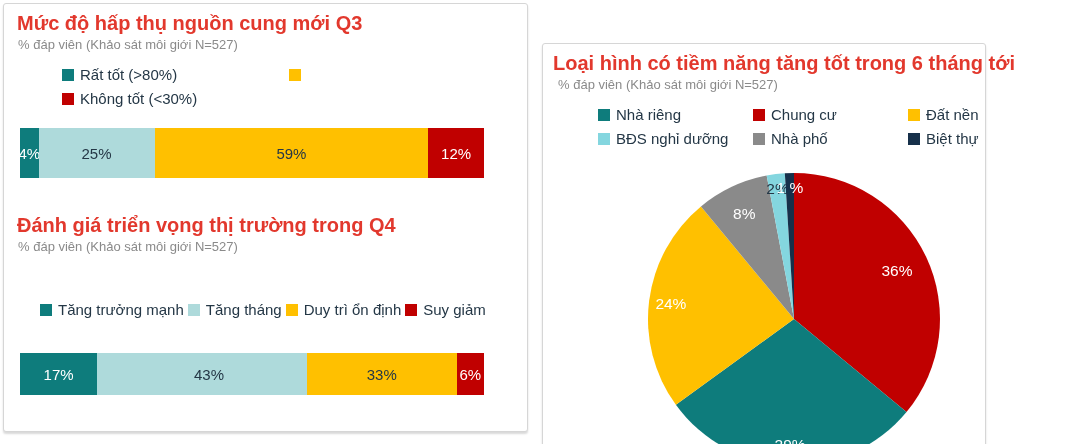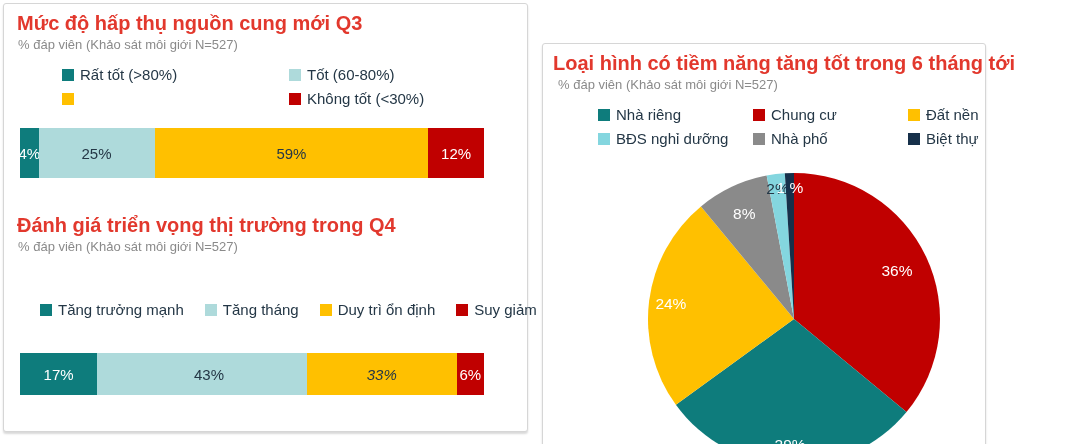--- a/index.html
+++ b/index.html
@@ -18,21 +18,21 @@
   .s2{left:14px;top:235px;}
   .t3{left:10px;top:8px;}
   .s3{left:15px;top:33px;}
 
   .legend{position:absolute;}
   .legend-item{display:flex;align-items:center;gap:6px;}
   .swatch{width:12px;height:12px;flex:0 0 12px;display:inline-block;}
   .legend-label{font-size:15px;line-height:16px;color:#243746;white-space:nowrap;text-align:center;}
 
   .legend-2col{left:58px;top:63px;display:grid;grid-template-columns:227px auto;row-gap:8px;}
-  .legend-row{left:36px;top:298px;display:flex;gap:21px;}
+  .legend-row{left:36px;top:298px;display:flex;gap:4px;}
   .legend-3col{left:55px;top:63px;display:grid;grid-template-columns:155px 155px auto;row-gap:8px;}
 
   .stacked-bar{position:absolute;display:flex;overflow:hidden;}
   #bar0{left:16px;top:124px;width:464px;height:50px;}
   #bar1{left:16px;top:349px;width:464px;height:42px;}
   .bar-seg{display:flex;align-items:center;justify-content:center;height:100%;}
   .bar-label{font-size:15px;font-weight:400;white-space:nowrap;}
 
   #pie{position:absolute;left:0;top:0;}
   .pie-label{font-size:15.5px;font-weight:400;}
@@ -42,24 +42,20 @@
 
 <div class="page">
 
   <section class="panel" id="panel-left">
     <h2 class="chart-title t1">Mức độ hấp thụ nguồn cung mới Q3</h2>
     <p class="chart-subtitle s1">% đáp viên (Khảo sát môi giới N=527)</p>
     <div class="legend legend-2col" id="legend0">
         <div class="legend-item">
           <span class="swatch" style="background: rgb(14, 124, 124);"></span>
           <span class="legend-label">Rất tốt (&gt;80%)</span>
-        </div>
-        <div class="legend-item">
-          <span class="swatch" style="background: rgb(174, 218, 219);"></span>
-          <span class="legend-label">Tốt (60-80%)</span>
         </div>
         <div class="legend-item">
           <span class="swatch" style="background: rgb(255, 192, 0);"></span>
         </div>
         <div class="legend-item">
           <span class="swatch" style="background: rgb(192, 0, 0);"></span>
           <span class="legend-label">Không tốt (&lt;30%)</span>
         </div>
       </div>
     <div class="stacked-bar" id="bar0">
@@ -98,21 +94,21 @@
         </div>
       </div>
     <div class="stacked-bar" id="bar1">
         <div class="bar-seg" style="width: 17%; background: rgb(14, 124, 124);">
           <span class="bar-label" style="color: rgb(255, 255, 255);">17%</span>
         </div>
         <div class="bar-seg" style="width: 43%; background: rgb(174, 218, 219); padding-left: 14px;">
           <span class="bar-label" style="color: rgb(36, 55, 70);">43%</span>
         </div>
         <div class="bar-seg" style="width: 33%; background: rgb(255, 192, 0);">
-          <span class="bar-label" style="color: rgb(36, 55, 70); font-style: italic;">33%</span>
+          <span class="bar-label" style="color: rgb(36, 55, 70);">33%</span>
         </div>
         <div class="bar-seg" style="width: 6%; background: rgb(192, 0, 0);">
           <span class="bar-label" style="color: rgb(255, 255, 255);">6%</span>
         </div>
       </div>
   </section>
 
   <section class="panel" id="panel-right">
     <h2 class="chart-title t3">Loại hình có tiềm năng tăng tốt trong 6 tháng tới</h2>
     <p class="chart-subtitle s3">% đáp viên (Khảo sát môi giới N=527)</p>

